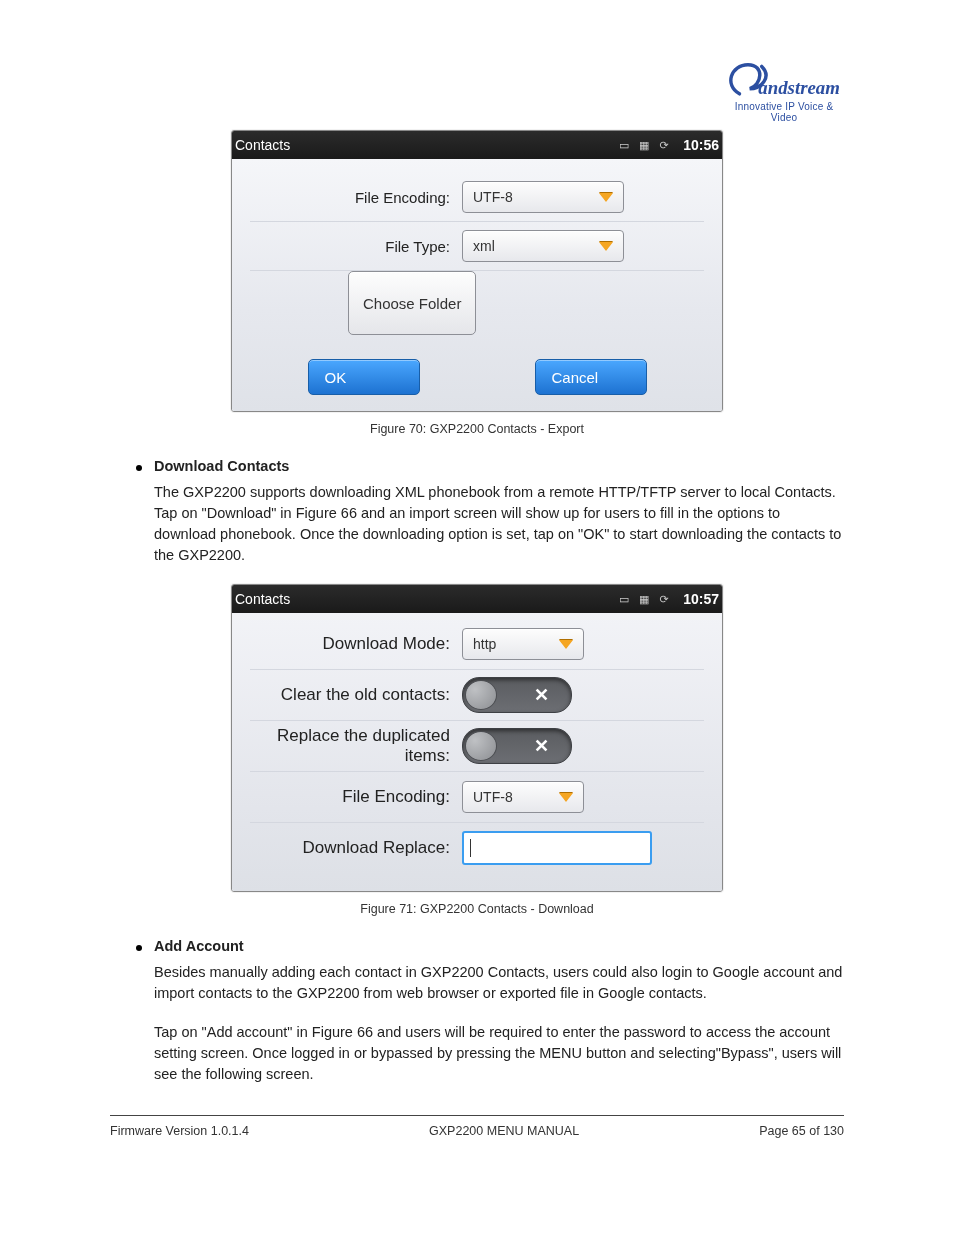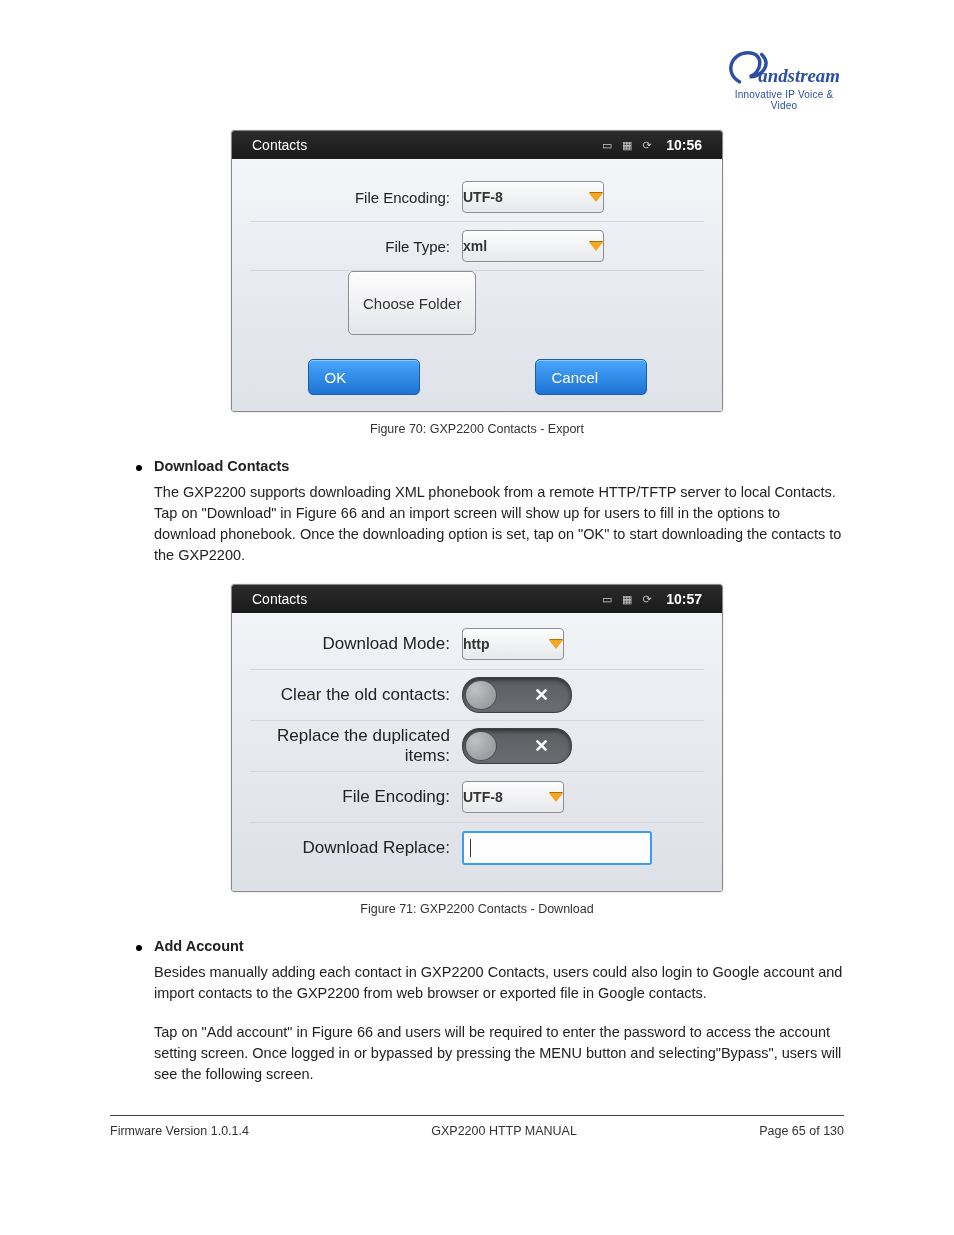--- a/index.html
+++ b/index.html
@@ -9,21 +9,21 @@
     font-family: Arial, Helvetica, sans-serif;
     color: #222;
     width: 954px;
   }
   .page {
     position: relative;
     padding: 40px 110px 40px 110px;
   }
   .logo {
     position: absolute;
-    top: 47px;
+    top: 59px;
     right: 110px;
     width: 120px;
     text-align: center;
   }
   .logo svg { display:block; }
   .logo-sub {
     font-size: 10px;
     color: #2c4fa1;
     letter-spacing: 0.2px;
     margin-top: -2px;
@@ -35,21 +35,21 @@
     border-radius: 3px;
     overflow: hidden;
     box-shadow: 0 0 0 1px rgba(0,0,0,0.05);
   }
   .titlebar {
     height: 28px;
     background: linear-gradient(#2b2b2b,#1a1a1a);
     color: #fff;
     display: flex;
     align-items: center;
-    padding: 0 20px;
+    padding: 0 3px;
     font-size: 14px;
   }
   .titlebar-title { flex: 1; }
   .titlebar-icons { display:flex; align-items:center; gap:6px; }
   .tb-icon {
     width:14px; height:14px; display:inline-flex; align-items:center; justify-content:center;
     color:#ccc; font-size:11px;
   }
   .tb-time { font-size:14px; margin-left:6px; font-weight:bold;}
   .client {
@@ -71,26 +71,25 @@
     color:#222;
   }
   .dropdown {
     display:inline-flex;
     align-items:center;
     justify-content:space-between;
     border:1px solid #8d8f96;
     background:linear-gradient(#fdfdfd,#e7e8ec);
     border-radius:4px;
     height:30px;
-    padding:0 0;
+    padding:0 10px;
     font-size:14px;
     color:#333;
     gap:12px;
     box-shadow: inset 0 1px 0 #fff;
-    font-weight: bold;
   }
   .dd-wide { width:140px; }
   .dd-med { width:100px; }
   .dd-tri {
     width:0;height:0;border-left:7px solid transparent;border-right:7px solid transparent;border-top:9px solid #f5a623;
     filter: drop-shadow(0 -1px 0 #b06f00);
   }
   .choose-btn {
     display:inline-flex;align-items:center;justify-content:center;
     border:1px solid #8d8f96;border-radius:5px;
@@ -281,17 +280,17 @@
       <span class="bullet-dot"></span>
       <span class="bullet-head">Add Account</span>
     </div>
     <div class="para">Besides manually adding each contact in GXP2200 Contacts, users could also login to Google account and import contacts to the GXP2200 from web browser or exported file in Google contacts.</div>
     <div class="para" style="margin-top:0">Tap on "Add account" in Figure 66 and users will be required to enter the password to access the account setting screen. Once logged in or bypassed by pressing the MENU button and selecting"Bypass", users will see the following screen.</div>
   </div>
 
   <hr class="footer-rule">
   <div class="footer">
     <span>Firmware Version 1.0.1.4</span>
-    <span>GXP2200 HTTP MANUAL</span>
+    <span>GXP2200 MENU MANUAL</span>
     <span>Page 65 of 130</span>
   </div>
 
 </div>
 
 </body></html>

